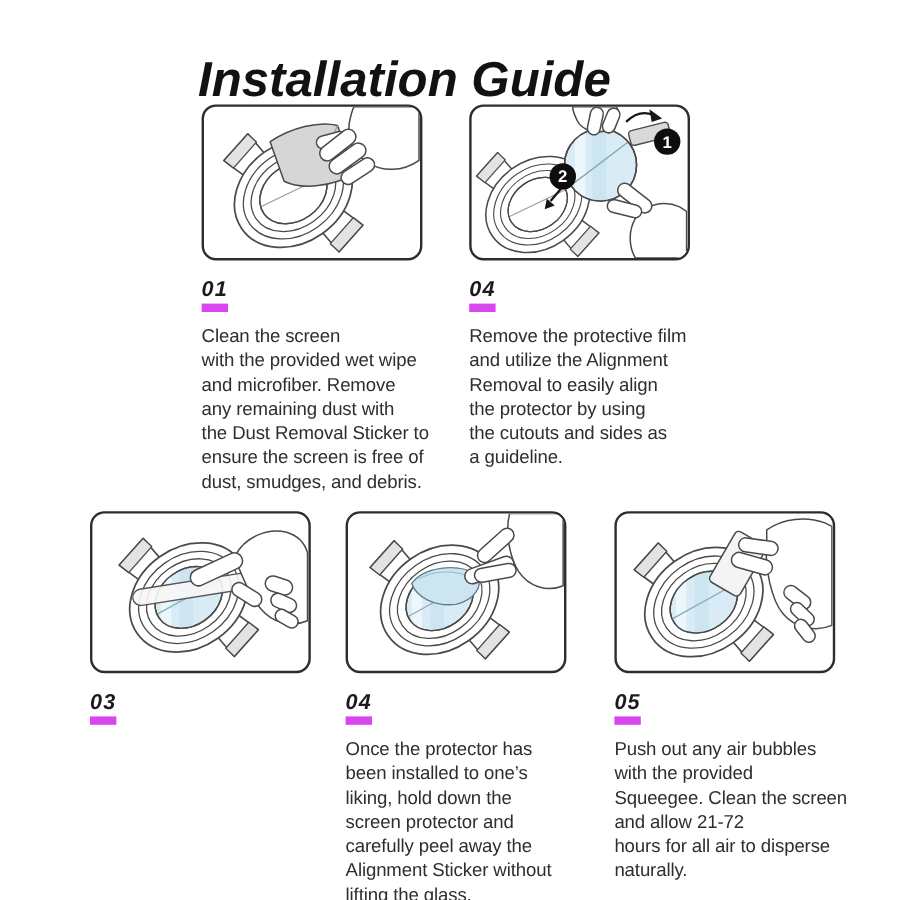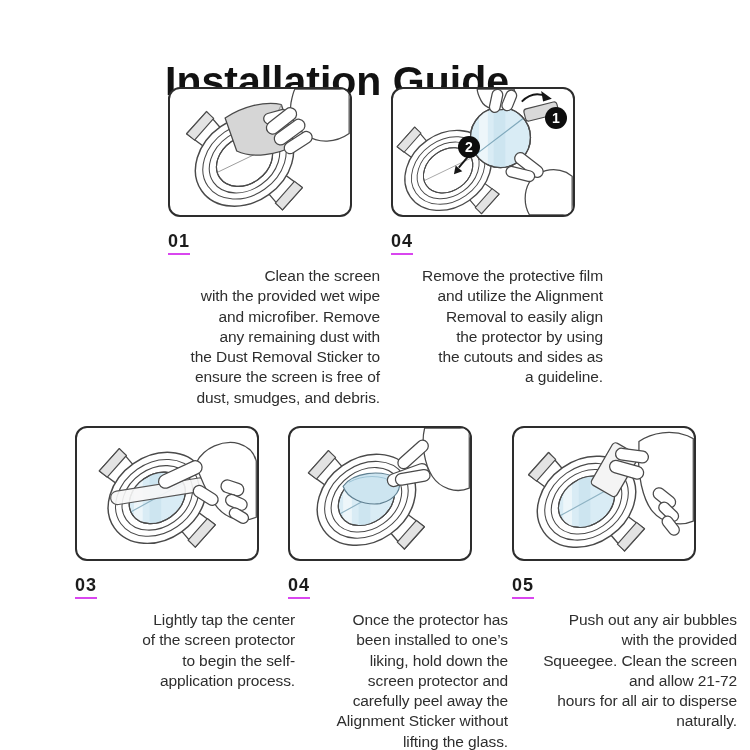--- a/index.html
+++ b/index.html
@@ -1,38 +1,38 @@
 <!DOCTYPE html>
 <html><head>
 <meta charset="utf-8">
 <style>
   html,body{margin:0;padding:0;}
   body{
     width:750px;height:750px;position:relative;background:#ffffff;
     font-family:"Liberation Sans", sans-serif;overflow:hidden;color:#2e2e2e;
   }
   .title{
-    position:absolute;top:31px;left:0;width:674px;text-align:center;
-    font-size:41px;font-weight:bold;color:#121212;letter-spacing:0px;
+    position:absolute;top:16px;left:0;width:674px;text-align:center;
+    font-size:41px;font-weight:bold;color:#121212;letter-spacing:0px;font-style:italic;
   }
   .step{position:absolute;}
   .panel{
     border:2px solid #2d2d2d;border-radius:12px;background:#fff;
     position:relative;overflow:hidden;box-sizing:border-box;
   }
   .panel-r1{width:184px;height:130px;}
   .panel-r2{width:184px;height:135px;}
   .illus{display:block;width:100%;height:100%;}
   .stepnum{
     display:inline-block;margin-top:14px;font-size:18px;font-weight:bold;
-    color:#1b1b1b;border-bottom:2px solid #d946ef;padding-bottom:1px;letter-spacing:1px;
+    color:#1b1b1b;border-bottom:7px solid #d946ef;padding-bottom:1px;letter-spacing:1px;font-style:italic;
   }
   .desc{
     margin-top:11px;font-size:15.5px;line-height:20.3px;color:#2e2e2e;
-    white-space:pre-line;letter-spacing:-0.1px;text-align:right;
+    white-space:pre-line;letter-spacing:-0.1px;
   }
   #step-1{left:168px;top:87px;width:212px;}
   #step-2{left:391px;top:87px;width:212px;}
   #step-3{left:63px; top:426px;width:220px;margin-left:12px;}
   #step-4{left:288px;top:426px;width:220px;}
   #step-5{left:512px;top:426px;width:225px;}
   .badge{
     position:absolute;width:22px;height:22px;border-radius:50%;
     background:#0d0d0d;color:#ffffff;font-weight:bold;font-size:14px;
     display:flex;align-items:center;justify-content:center;line-height:1;
@@ -171,24 +171,20 @@
         <rect x="34" y="66" width="100" height="14" rx="7" transform="rotate(-9 34 73)" fill="#f7f7f7" fill-opacity="0.9" stroke="#565656" stroke-width="1.2"></rect>
         <path d="M122,36 C130,20 150,12 166,16 C176,19 182,26 184,34 L184,92 C170,98 154,94 144,82 C134,70 128,54 124,44 Z" fill="#fff" stroke="#4a4a4a" stroke-width="1.3"></path>
         <rect x="148" y="51.5" width="24" height="13" rx="6.5" ry="6.5" transform="rotate(18 148 58)" fill="#ffffff" stroke="#4a4a4a" stroke-width="1.3"></rect>
         <rect x="153" y="66" width="23" height="12" rx="6" ry="6" transform="rotate(24 153 72)" fill="#ffffff" stroke="#4a4a4a" stroke-width="1.3"></rect>
         <rect x="157" y="79.5" width="21" height="11" rx="5.5" ry="5.5" transform="rotate(30 157 85)" fill="#ffffff" stroke="#4a4a4a" stroke-width="1.3"></rect>
         <rect x="120" y="56" width="28" height="12" rx="6" ry="6" transform="rotate(32 120 62)" fill="#ffffff" stroke="#4a4a4a" stroke-width="1.3"></rect>
         <rect x="84" y="51" width="48" height="14" rx="7" ry="7" transform="rotate(-25 84 58)" fill="#ffffff" stroke="#4a4a4a" stroke-width="1.3"></rect>
       </svg>
   </div>
   <div class="stepnum">03</div>
-  <div class="desc">Lightly tap the center
-of the screen protector
-to begin the self-
-application process.</div>
 </section>
 
 <section class="step" id="step-4">
   <div class="panel panel-r2">
     <svg id="illus-4" class="illus" viewBox="0 0 184 135">
         <g transform="translate(78 74) rotate(-35) scale(1)" stroke-linejoin="round" stroke-linecap="round">
           <path d="M-24,-30 L-33,-57 L-3,-64 L0,-33 Z" fill="#fff" stroke="#4a4a4a" stroke-width="1.4"></path>
           <path d="M-33,-57 L-30,-47 L-1,-54 L-3,-64 Z" fill="#e3e3e3" stroke="#4a4a4a" stroke-width="1.2"></path>
           <path d="M0,33 L3,64 L33,57 L24,30 Z" fill="#fff" stroke="#4a4a4a" stroke-width="1.4"></path>
           <path d="M3,64 L1,54 L30,47 L33,57 Z" fill="#e3e3e3" stroke="#4a4a4a" stroke-width="1.2"></path>

